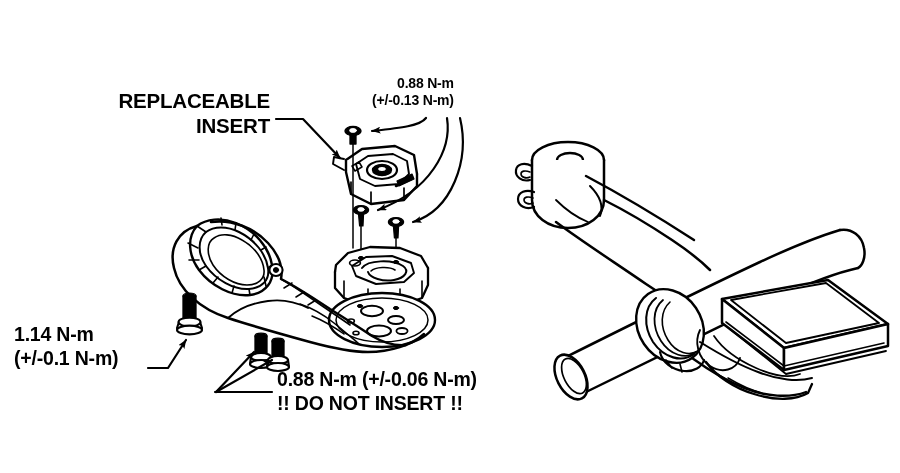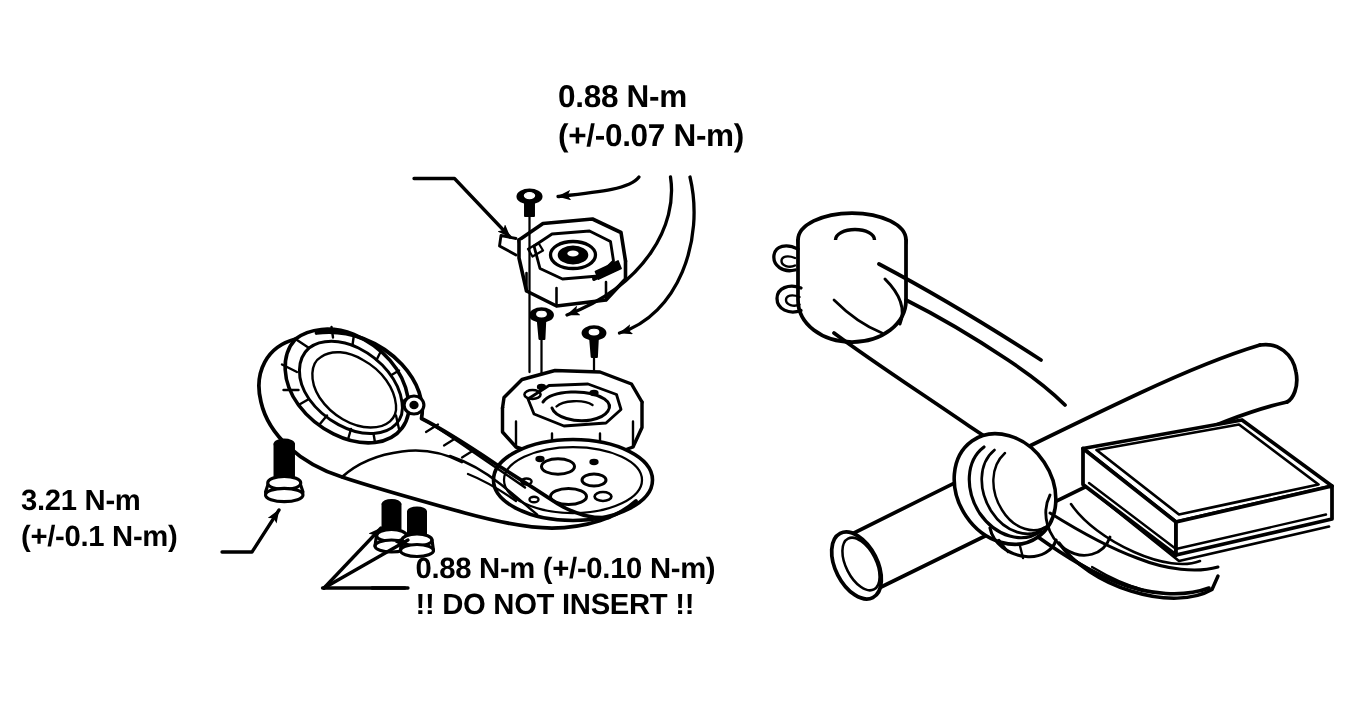--- a/index.html
+++ b/index.html
@@ -36,23 +36,23 @@
   }
   #label-replaceable-insert {
     left: 88px;
     top: 88px;
     font-size: 20.5px;
     text-align: right;
     width: 182px;
   }
   #label-top-torque {
     left: 372px;
-    top: 52px;
-    font-size: 21px;
-    text-align: left;
+    top: 75px;
+    font-size: 14px;
+    text-align: right;
   }
   #label-bottom-left-torque {
     left: 14px;
     top: 323px;
     font-size: 19.5px;
     text-align: left;
   }
   #label-bottom-torque {
     left: 277px;
     top: 368px;
@@ -302,29 +302,33 @@
       <g stroke-width="2.2">
         <path d="M270 392 L248 392 M248 392 L270 392" stroke-width="2.2"></path>
         <path d="M215 392 L272 392" stroke-width="2.2"></path>
         <path d="M216 392 L254 352" marker-end="url(#arrowhead)"></path>
         <path d="M216 392 L272 360" marker-end="url(#arrowhead)"></path>
       </g>
 
     </g>
   </svg>
 
+  <div class="lbl" id="label-replaceable-insert">
+    <span class="ln">REPLACEABLE</span>
+    <span class="ln">INSERT</span>
+  </div>
 
   <div class="lbl" id="label-top-torque">
     <span class="ln">0.88 N-m</span>
-    <span class="ln">(+/-0.07 N-m)</span>
+    <span class="ln">(+/-0.13 N-m)</span>
   </div>
 
   <div class="lbl" id="label-bottom-left-torque">
-    <span class="ln">3.21 N-m</span>
+    <span class="ln">1.14 N-m</span>
     <span class="ln">(+/-0.1 N-m)</span>
   </div>
 
   <div class="lbl" id="label-bottom-torque">
-    <span class="ln">0.88 N-m (+/-0.10 N-m)</span>
+    <span class="ln">0.88 N-m (+/-0.06 N-m)</span>
     <span class="ln">!! DO NOT INSERT !!</span>
   </div>
 
 </div>
 
 </body></html>

